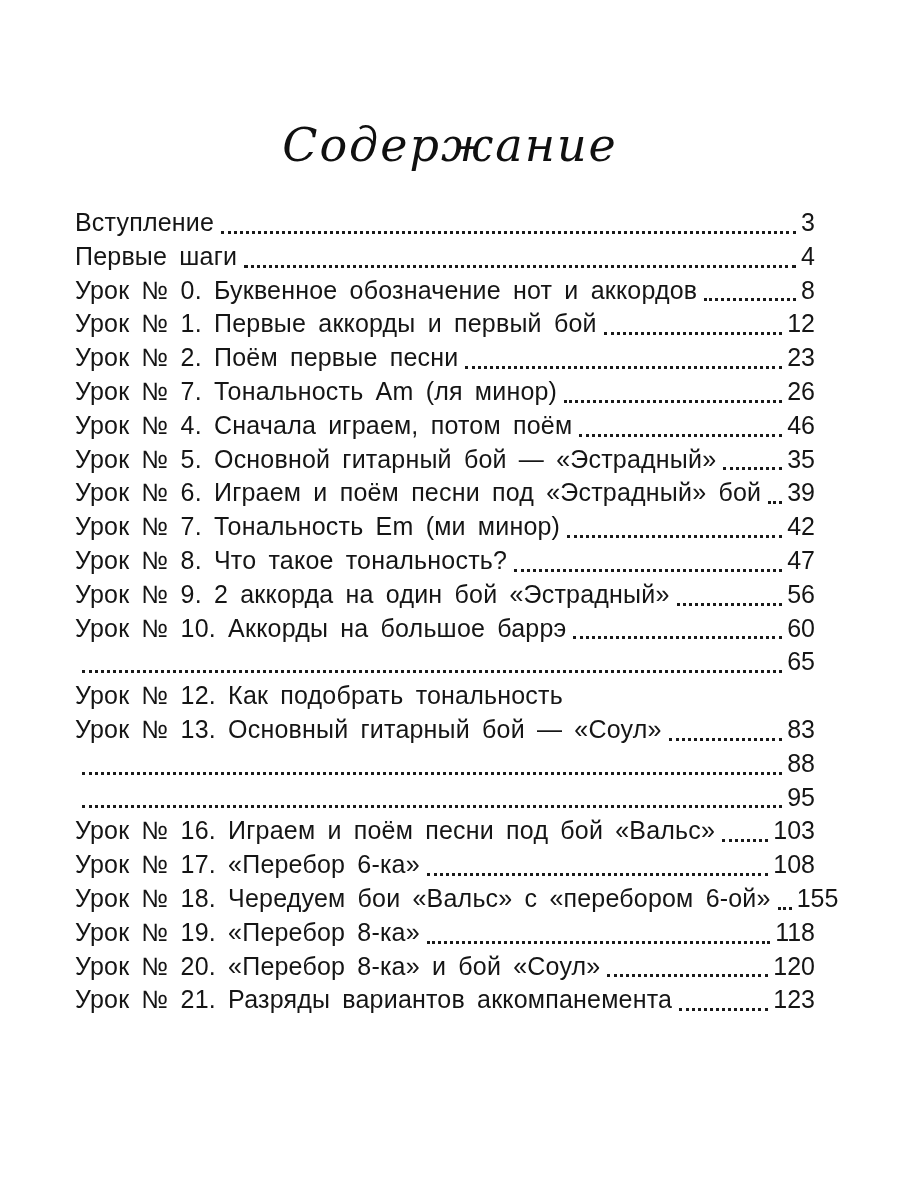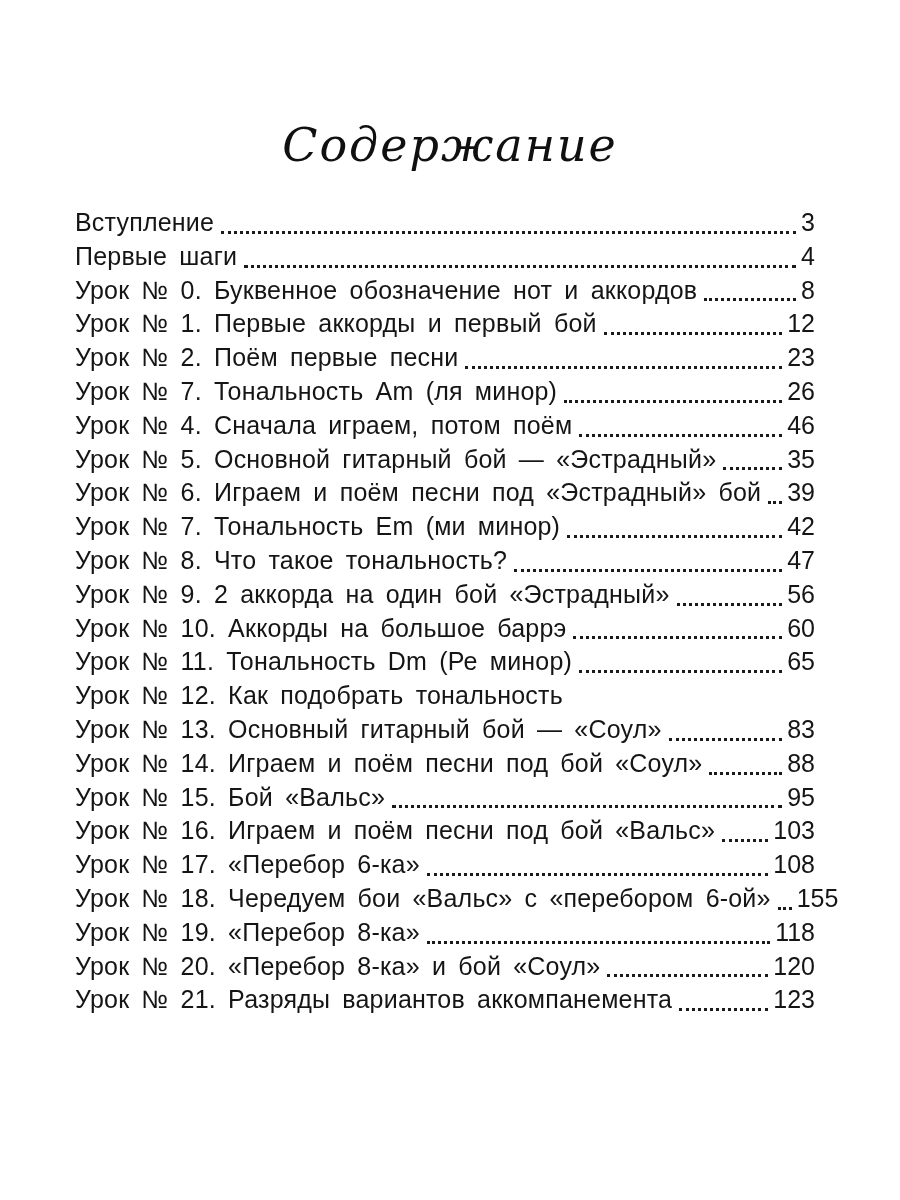--- a/index.html
+++ b/index.html
@@ -128,39 +128,36 @@
         <span class="toc-label">Урок № 9. 2 аккорда на один бой «Эстрадный»</span>
         <span class="leader"></span>
         <span class="pageno">56</span>
       </div>
       <div class="toc-row">
         <span class="toc-label">Урок № 10. Аккорды на большое баррэ</span>
         <span class="leader"></span>
         <span class="pageno">60</span>
       </div>
       <div class="toc-row">
-        <span class="toc-label">Урок № 11. Тональность Dm (Ре минор)</span>
         <span class="leader"></span>
         <span class="pageno">65</span>
       </div>
       <div class="toc-row no-page">
         <span class="toc-label">Урок № 12. Как подобрать тональность</span>
       </div>
       <div class="toc-row">
         <span class="toc-label">Урок № 13. Основный гитарный бой — «Соул»</span>
         <span class="leader"></span>
         <span class="pageno">83</span>
       </div>
       <div class="toc-row">
-        <span class="toc-label">Урок № 14. Играем и поём песни под бой «Соул»</span>
         <span class="leader"></span>
         <span class="pageno">88</span>
       </div>
       <div class="toc-row">
-        <span class="toc-label">Урок № 15. Бой «Вальс»</span>
         <span class="leader"></span>
         <span class="pageno">95</span>
       </div>
       <div class="toc-row">
         <span class="toc-label">Урок № 16. Играем и поём песни под бой «Вальс»</span>
         <span class="leader"></span>
         <span class="pageno">103</span>
       </div>
       <div class="toc-row">
         <span class="toc-label">Урок № 17. «Перебор 6-ка»</span>

